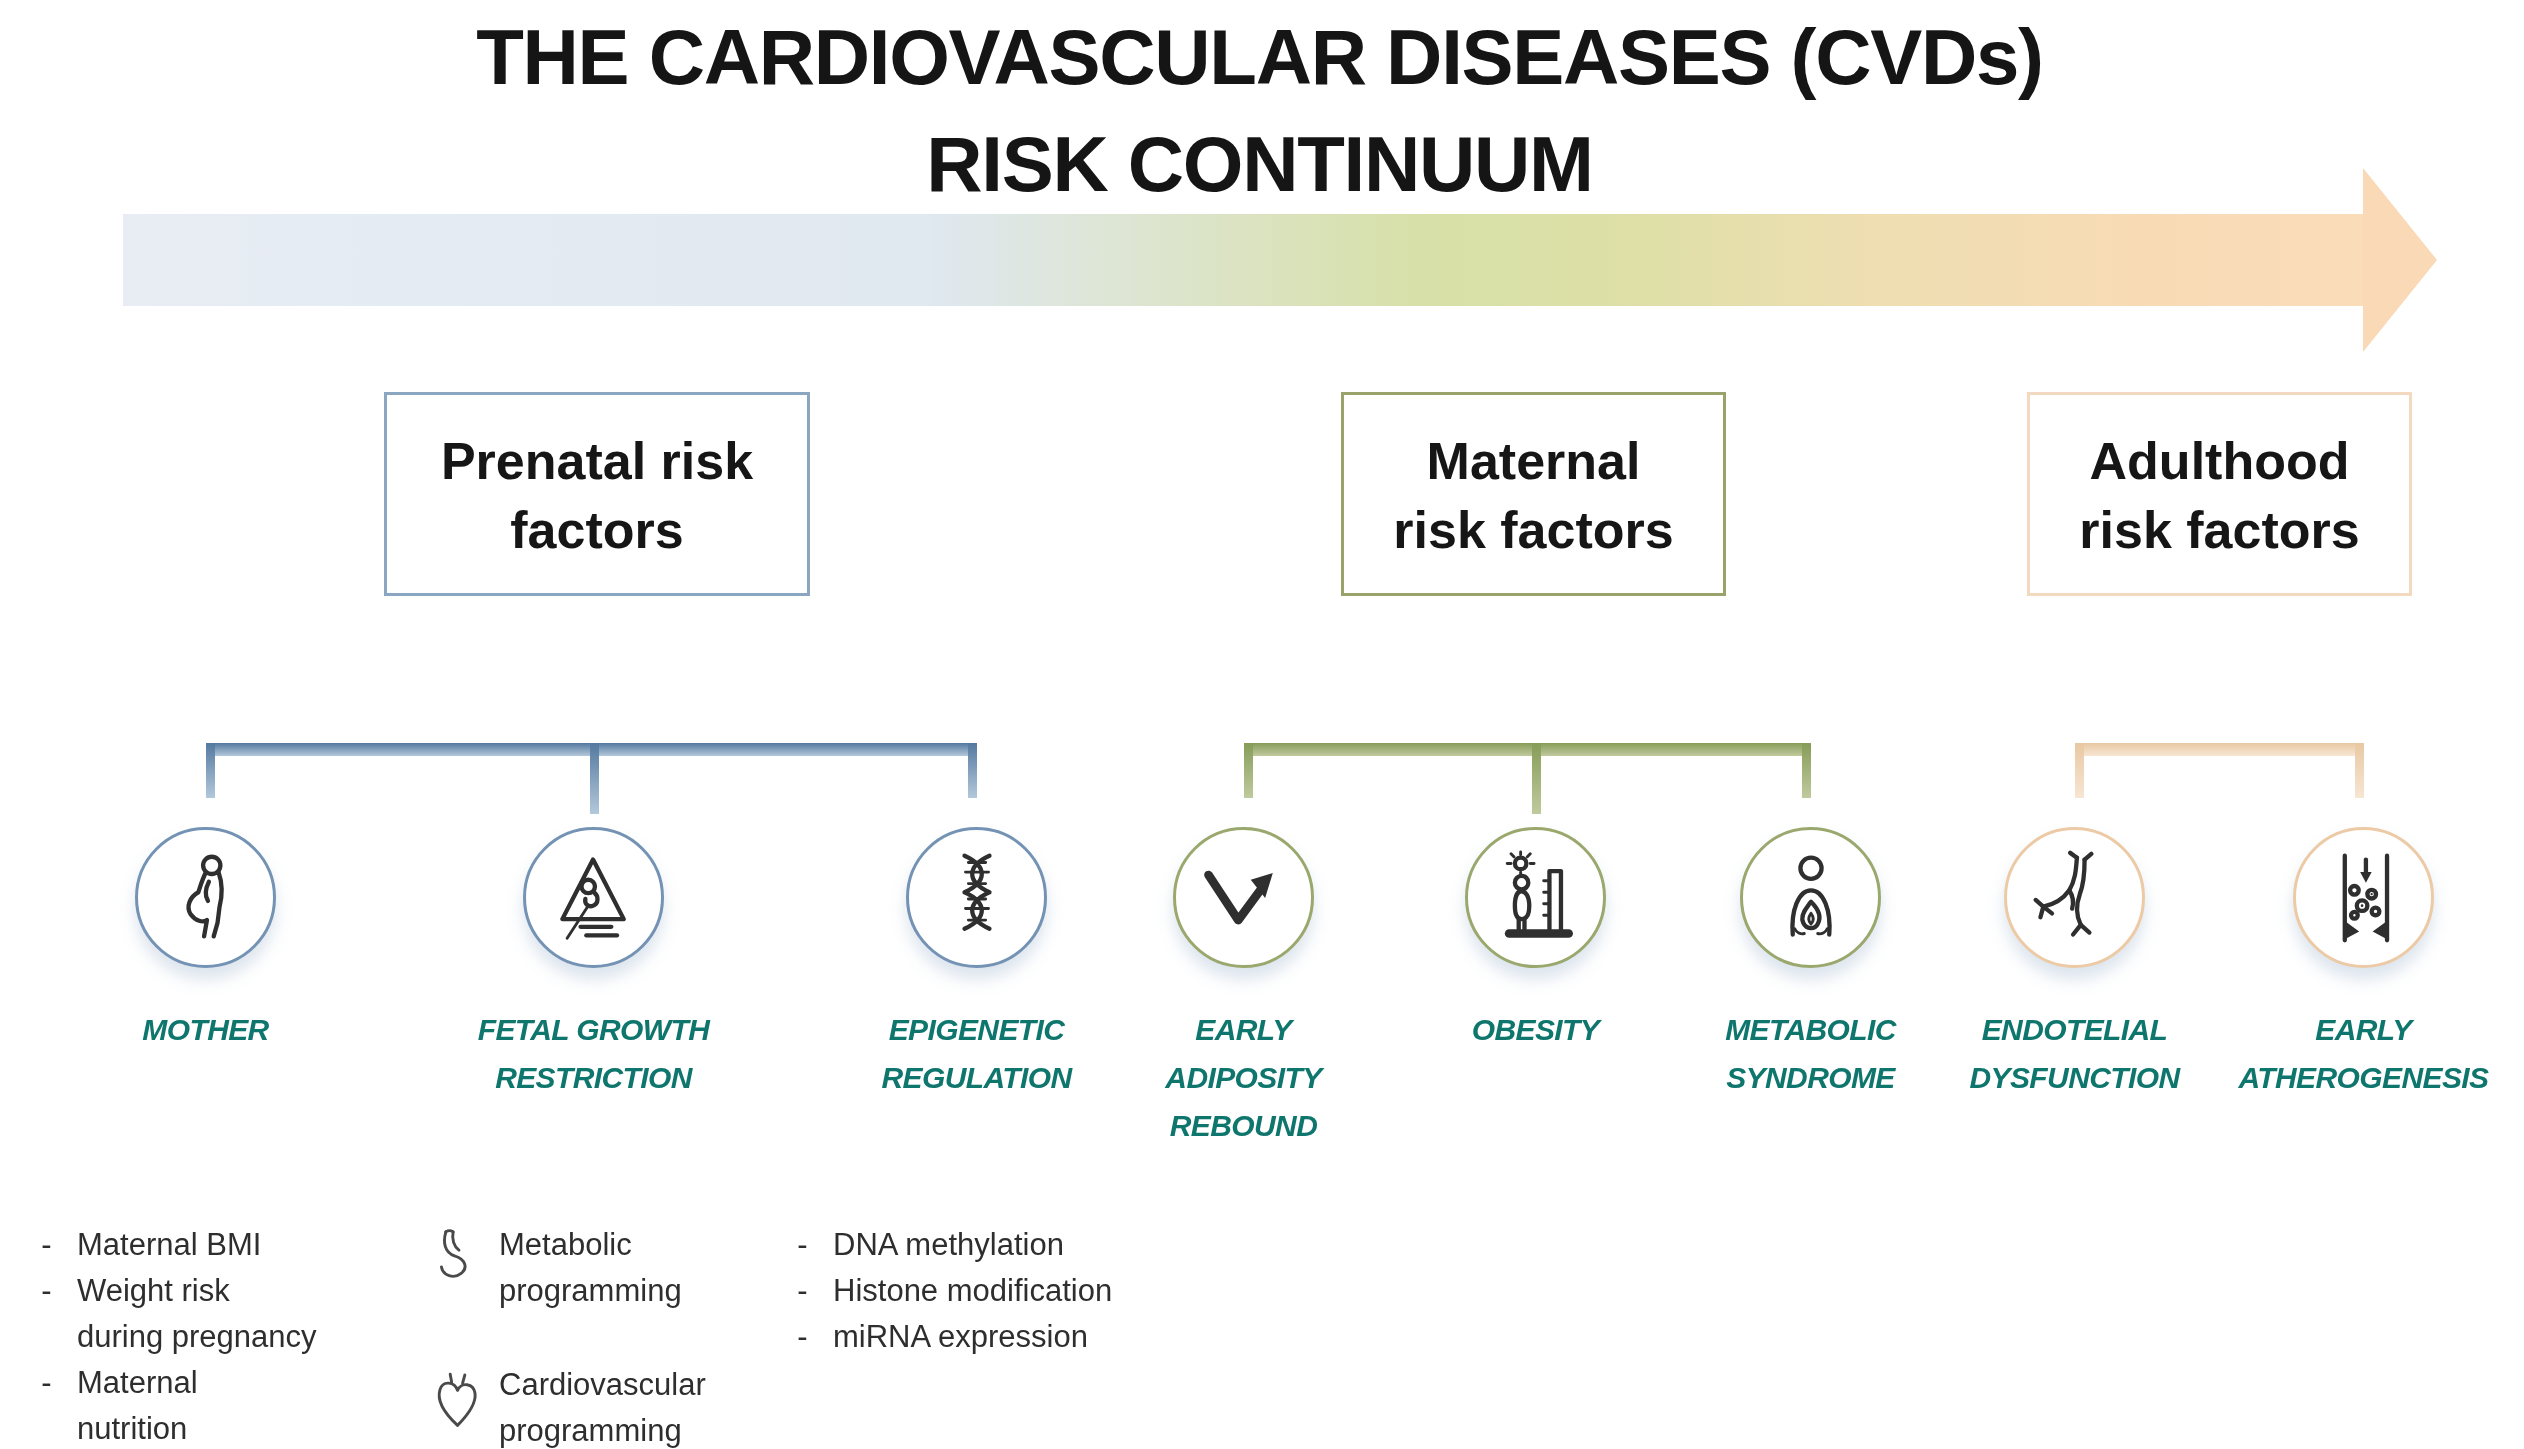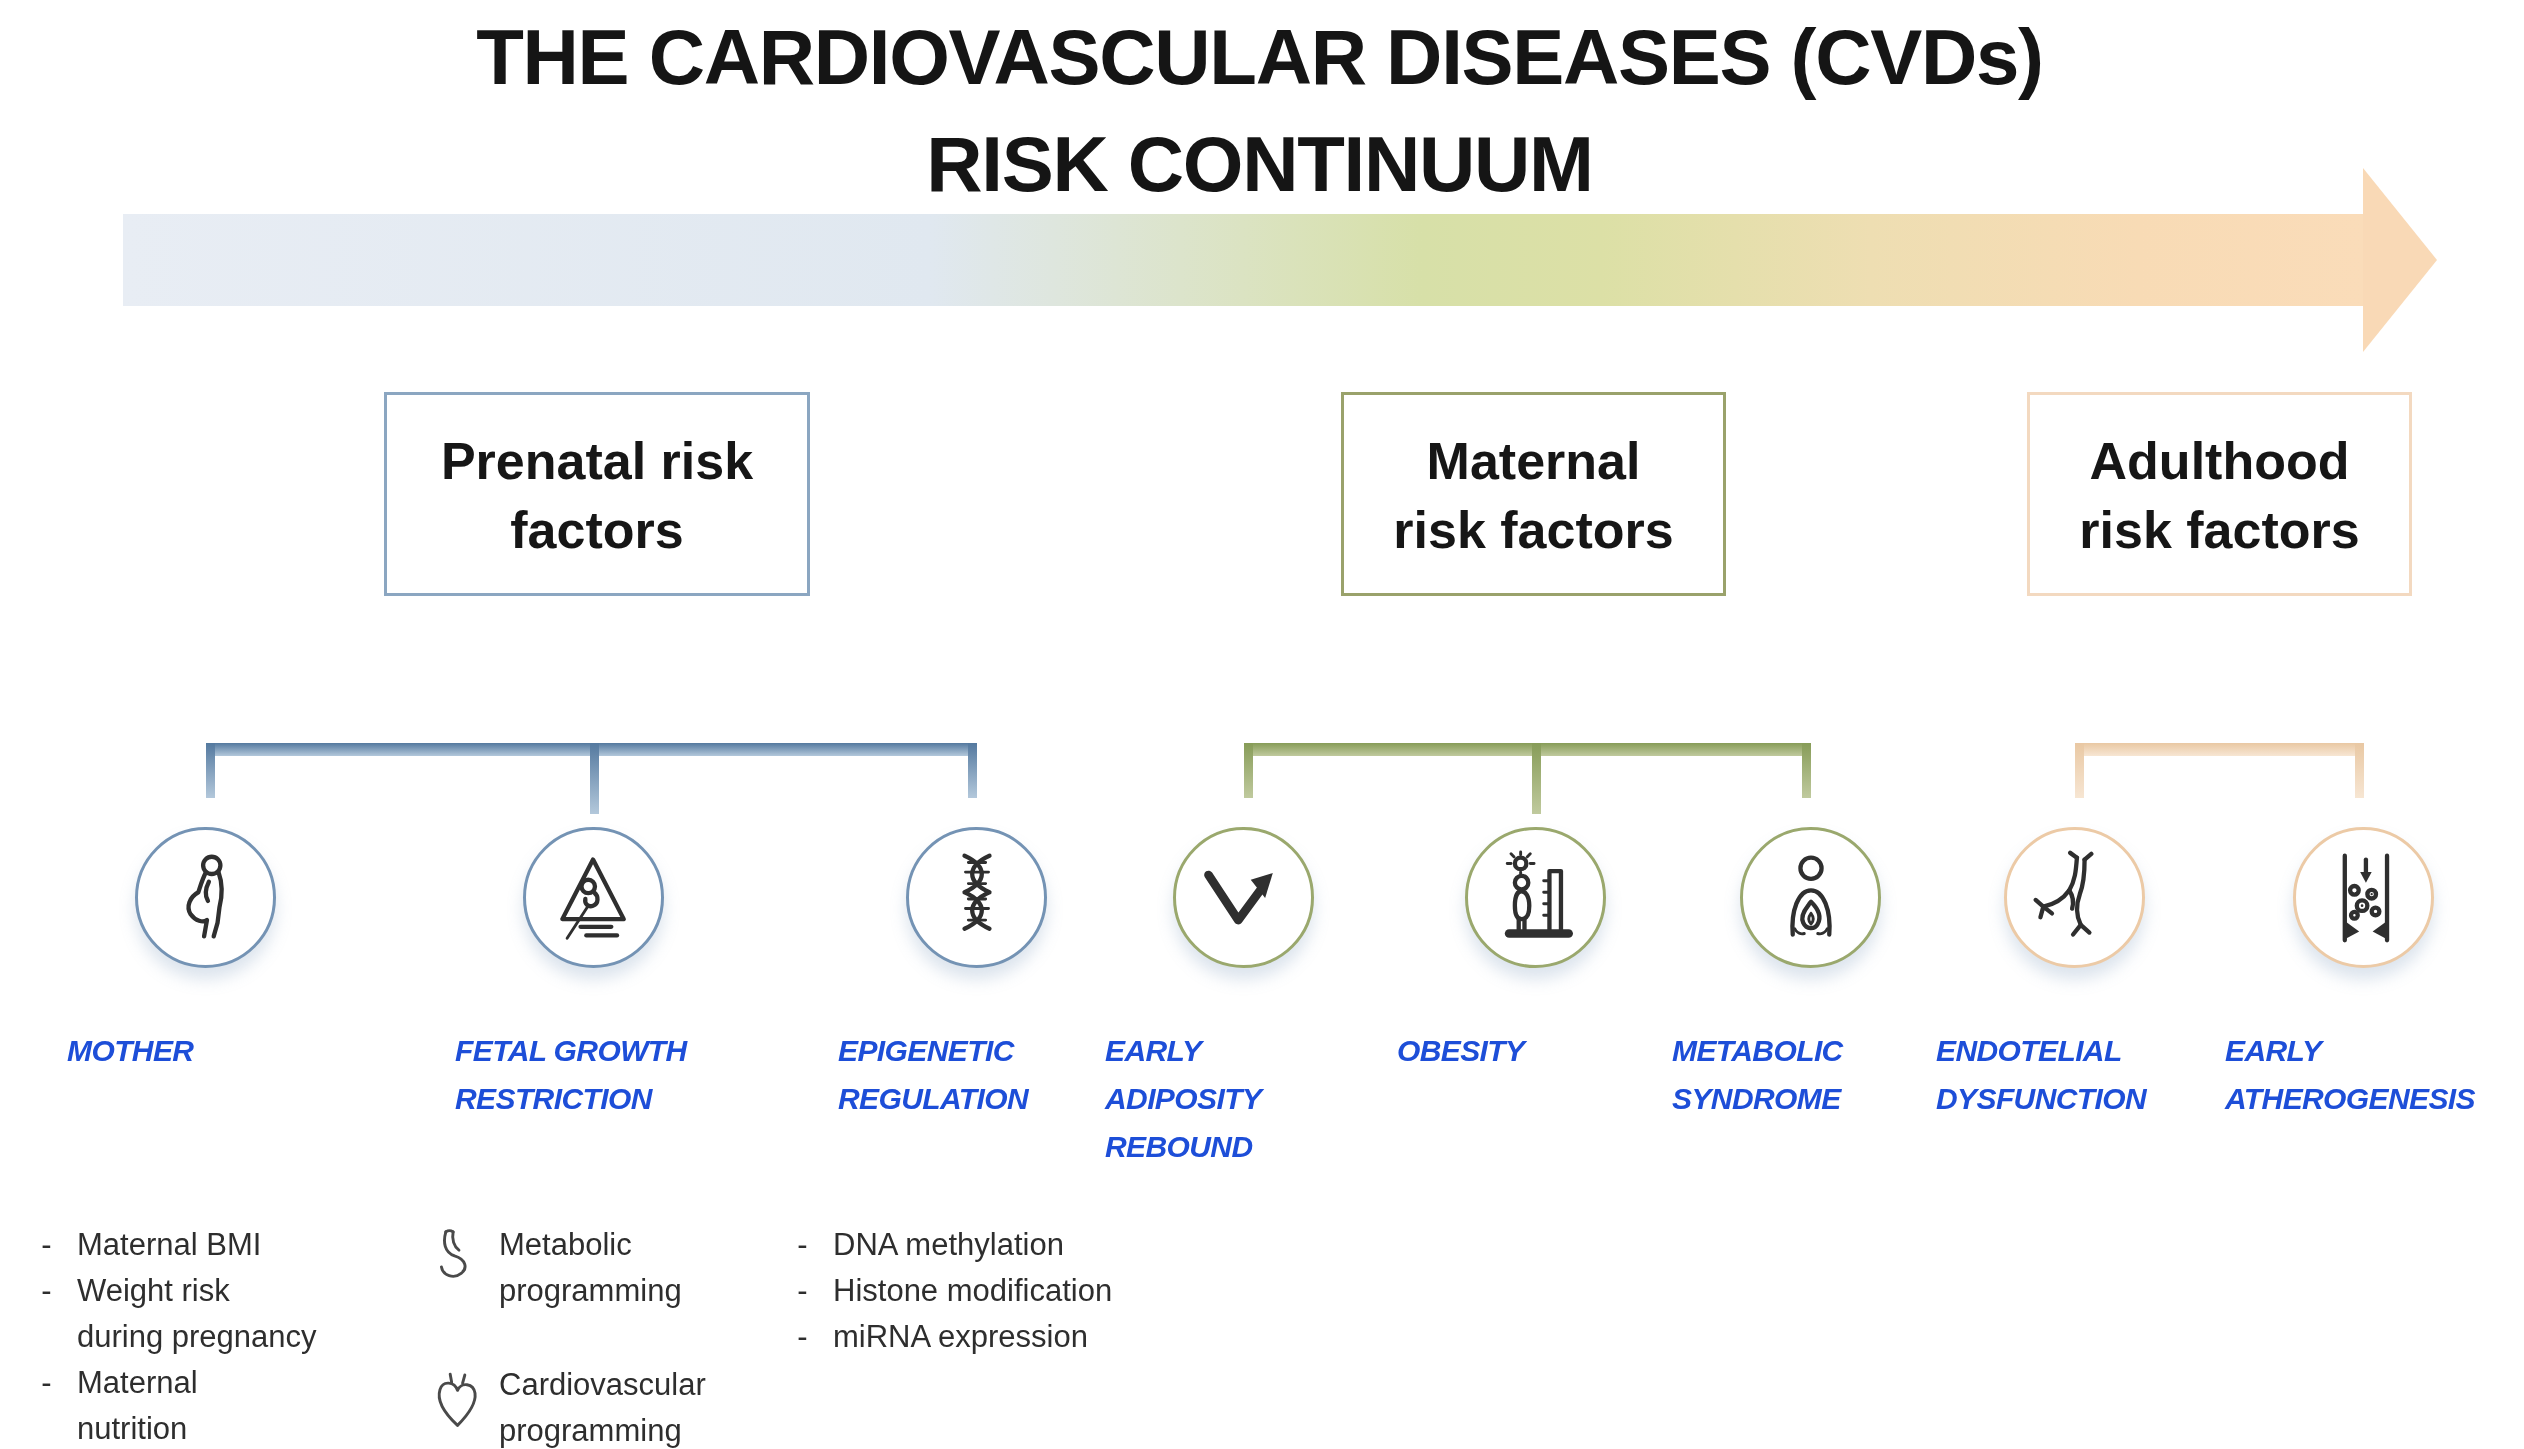--- a/index.html
+++ b/index.html
@@ -43,22 +43,22 @@
   .factor-circle.blue{border:3.2px solid #7493b4;}
   .factor-circle.green{border:3.2px solid #9aa86d;}
   .factor-circle.peach{border:3.2px solid #eccaa6;}
   .ficon{width:96px;height:96px;}
   .ficon *{stroke:#2f2f2f;fill:none;stroke-width:4.5;stroke-linecap:round;stroke-linejoin:round;}
   .ficon .fill{fill:#2f2f2f;stroke:none;}
   .ficon .thick{stroke-width:9;}
   .ficon .thin{stroke-width:3;}
 
   
-  .factor-label{position:absolute;top:1027px;width:277px;font-style:italic;
-      font-weight:bold;font-size:30px;line-height:48px;letter-spacing:-0.6px;color:#1d4ed8;}
+  .factor-label{position:absolute;top:1006px;width:277px;text-align:center;font-style:italic;
+      font-weight:bold;font-size:30px;line-height:48px;letter-spacing:-0.6px;color:#0f766e;}
 
   
   .detail-list{position:absolute;top:1222px;font-size:31px;line-height:46px;color:#2e2e2e;}
   .detail-list .row{display:flex;}
   .detail-list .dash{width:42px;padding-left:6.3px;box-sizing:border-box;flex:none;}
   .prog-icon{position:absolute;width:73px;height:73px;}
   .prog-icon .ficon{width:73px;height:73px;}
   .prog-icon .ficon *{stroke:#4a4a4a;stroke-width:4;}
   .prog-text{position:absolute;font-size:31px;line-height:46px;color:#2e2e2e;}
 </style>

